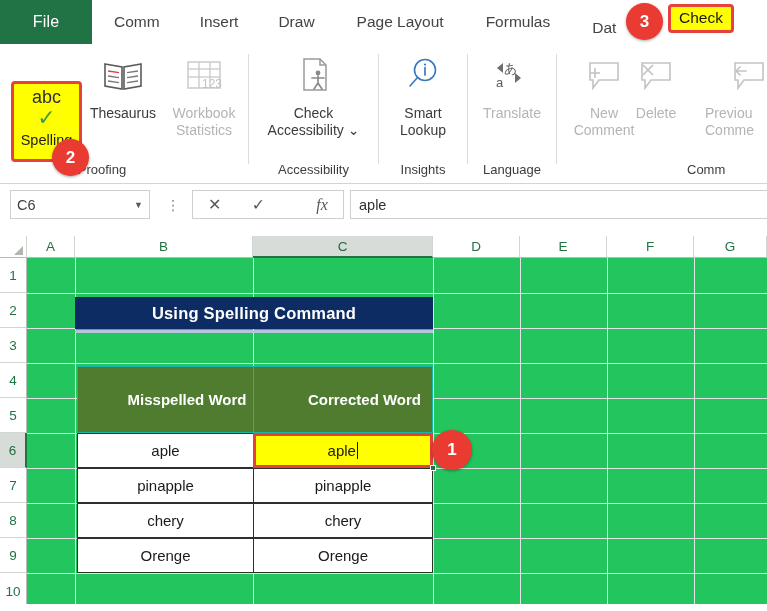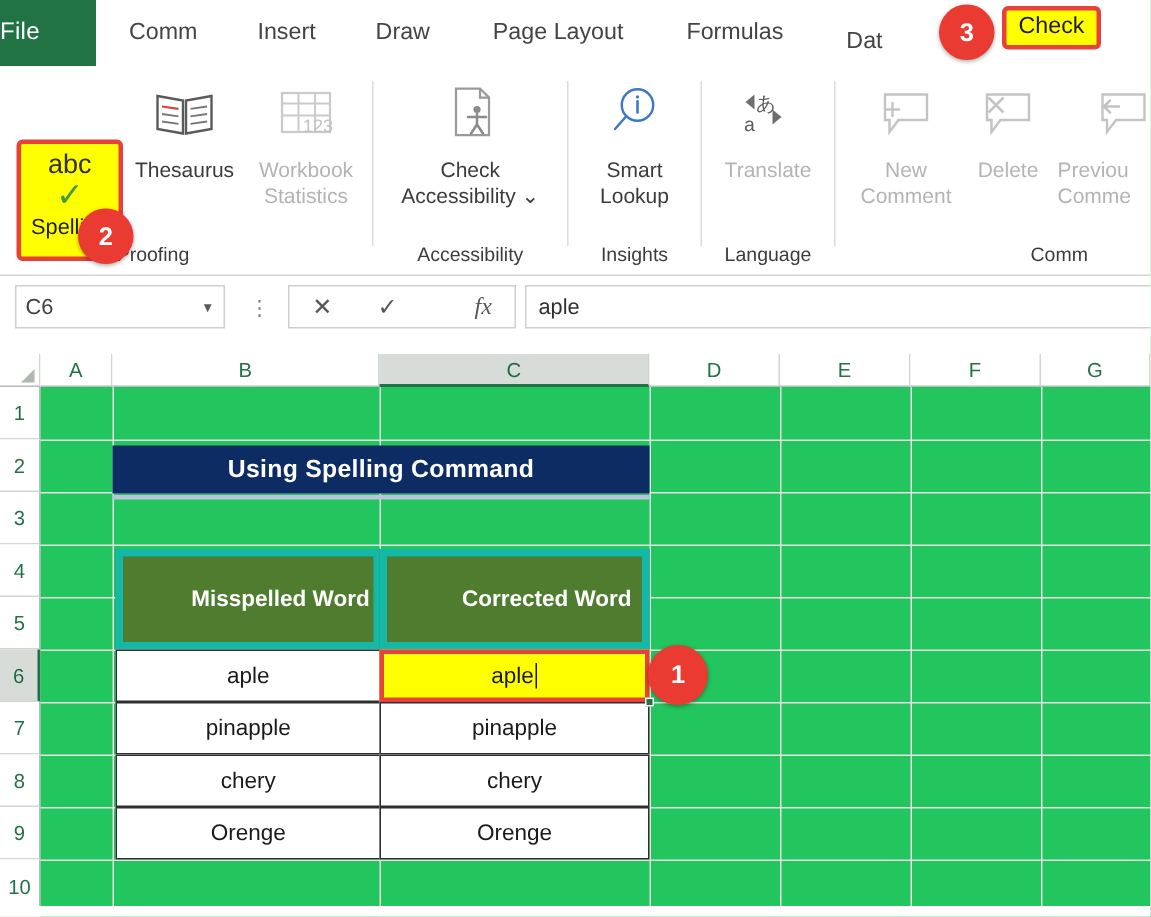--- a/index.html
+++ b/index.html
@@ -11,22 +11,22 @@
   }
   #app { position: relative; width: 767px; height: 611px; background:#fff; }
 
   
   #ribbon-tabs {
     position: absolute; left:0; top:0; width:767px; height:44px;
     background:#ffffff;
     display:flex; align-items:stretch;
   }
   #file-tab {
-    width:64px; background:#217346; color:#ffffff;
-    display:flex; align-items:center; justify-content:flex-start;
+    width:92px; background:#217346; color:#ffffff;
+    display:flex; align-items:center; justify-content:center;
     font-size:16px; letter-spacing:.2px;
   }
   .tab {
     display:flex; align-items:center; justify-content:center;
     padding:0 16px; font-size:15.5px; color:#444444;
     white-space:nowrap;
   }
   #tab-review-wrap {
     position:absolute; left:668px; top:4px;
     padding:2px 8px 3px 8px;
@@ -57,21 +57,21 @@
   }
   .btn .bicon { height:52px; display:flex; align-items:center; justify-content:center; }
   .btn .blabel {
     font-size:14px; color:#3b3b3b; text-align:center; line-height:17px;
     margin-top:3px; white-space:pre-line;
   }
   .btn.disabled .blabel { color:#b4b4b4; }
 
   
   #spelling-btn {
-    position:absolute; left:11px; top:49px; width:71px; height:81px;
+    position:absolute; left:11px; top:37px; width:71px; height:81px;
     background:#ffff00; border:3px solid #e8403a; border-radius:4px;
     display:flex; flex-direction:column; align-items:center; justify-content:flex-start;
     padding-top:3px;
   }
   #spelling-btn .abc { font-size:18px; color:#303030; line-height:20px; }
   #spelling-btn .chk { font-size:22px; color:#3f9b3f; line-height:20px; margin-top:1px; }
   #spelling-btn .blabel { font-size:14.5px; color:#1d1d1d; margin-top:4px; }
 
   
   #fbar-row { position:absolute; left:0; top:186px; width:767px; height:48px; background:#ffffff; }
@@ -139,21 +139,21 @@
   .gline-h { position:absolute; left:0; width:740px; height:1px; background:#e3e3e3; }
 
   #title-banner {
     position:absolute; background:#0d2c63;
     display:flex; align-items:center; justify-content:center;
     color:#ffffff; font-size:16.5px; font-weight:bold; letter-spacing:.2px;
   }
   #title-underline { position:absolute; background:#b8c4de; }
 
   .tbl-head {
-    position:absolute; background:#4f7c2f; border:5px solid #14b8a6;
+    position:absolute; background:#4f7c2f; border:1px solid #14b8a6;
     display:flex; align-items:center; justify-content:center;
     color:#ffffff; font-size:15px; font-weight:bold;padding-left:43px;
   }
   .tbl-cell {
     position:absolute; background:#ffffff; border:1px solid #2e2e2e;
     display:flex; align-items:center; justify-content:center;
     color:#1a1a1a; font-size:15px;
   }
 
   
@@ -317,21 +317,21 @@
         <svg width="44" height="36" viewBox="0 0 44 36">
           <path d="M8 5 L36 5 L36 22 L17 22 L11 30 L11 22 L8 22 Z" fill="#fff" stroke="#c3c3c3" stroke-width="1.6"></path>
           <line x1="13" y1="10" x2="13" y2="20" stroke="#c3c3c3" stroke-width="1.6"></line>
           <line x1="8" y1="15" x2="18" y2="15" stroke="#c3c3c3" stroke-width="1.6"></line>
         </svg>
       </div>
       <div class="blabel">New
 Comment</div>
     </div>
 
-    <div class="btn disabled" style="left:634px; width:76px;">
+    <div class="btn disabled" style="left:618px; width:76px;">
       <div class="bicon">
         <svg width="44" height="36" viewBox="0 0 44 36">
           <path d="M8 5 L36 5 L36 22 L17 22 L11 30 L11 22 L8 22 Z" fill="#fff" stroke="#c3c3c3" stroke-width="1.6"></path>
           <line x1="9" y1="7" x2="19" y2="17" stroke="#c3c3c3" stroke-width="1.7"></line>
           <line x1="19" y1="7" x2="9" y2="17" stroke="#c3c3c3" stroke-width="1.7"></line>
         </svg>
       </div>
       <div class="blabel">Delete</div>
     </div>
 

